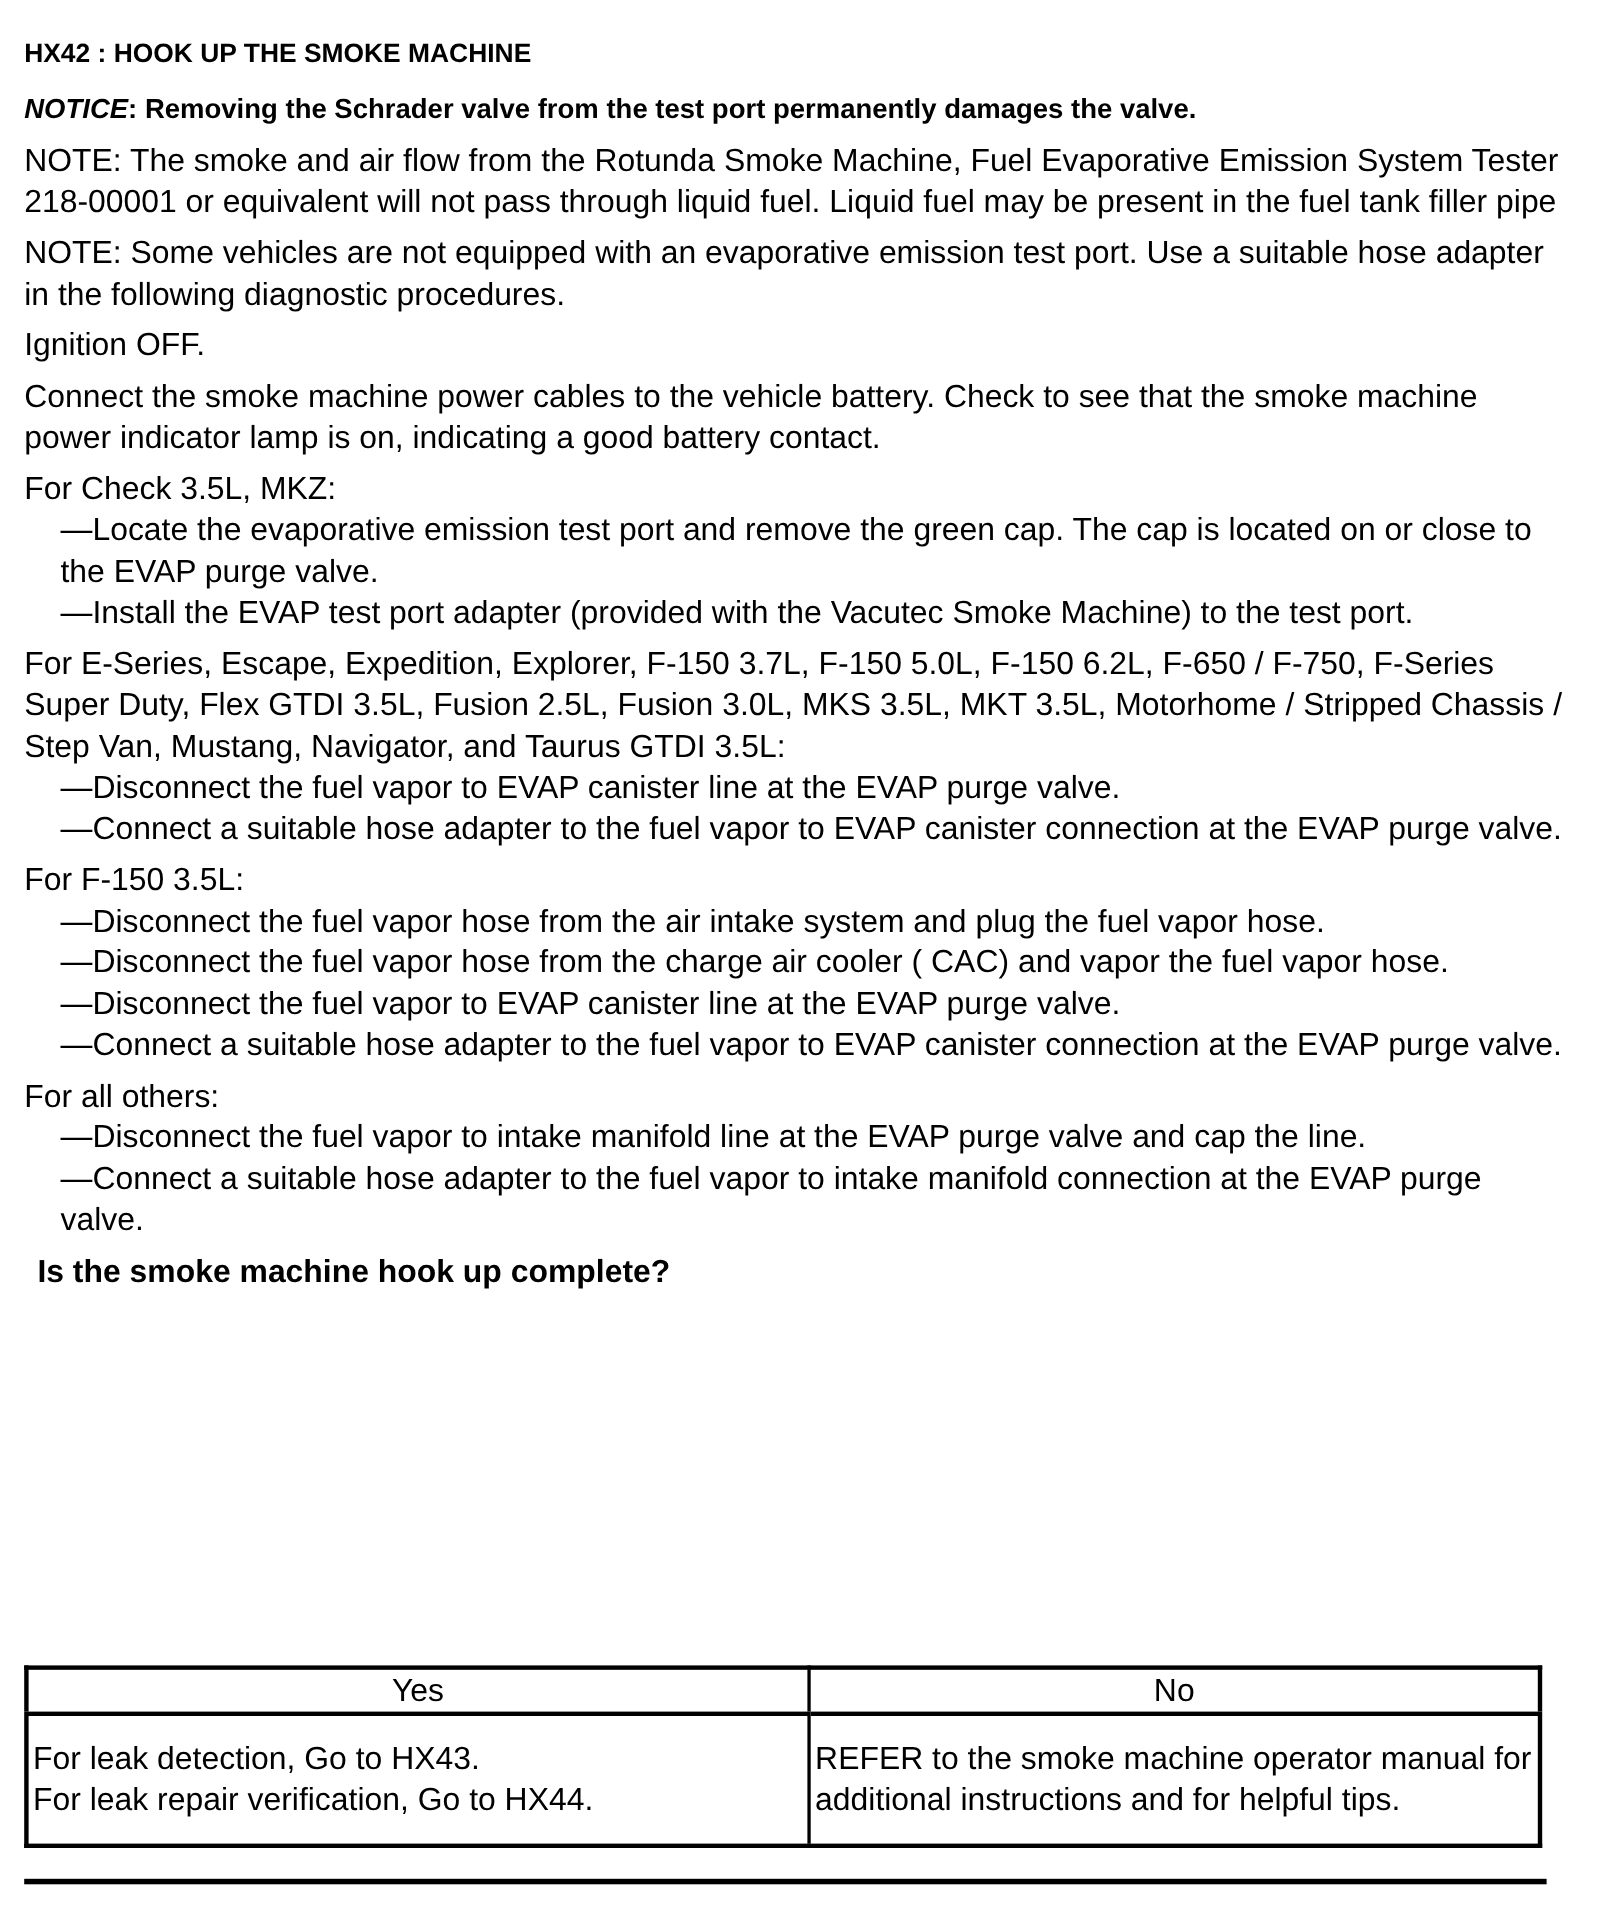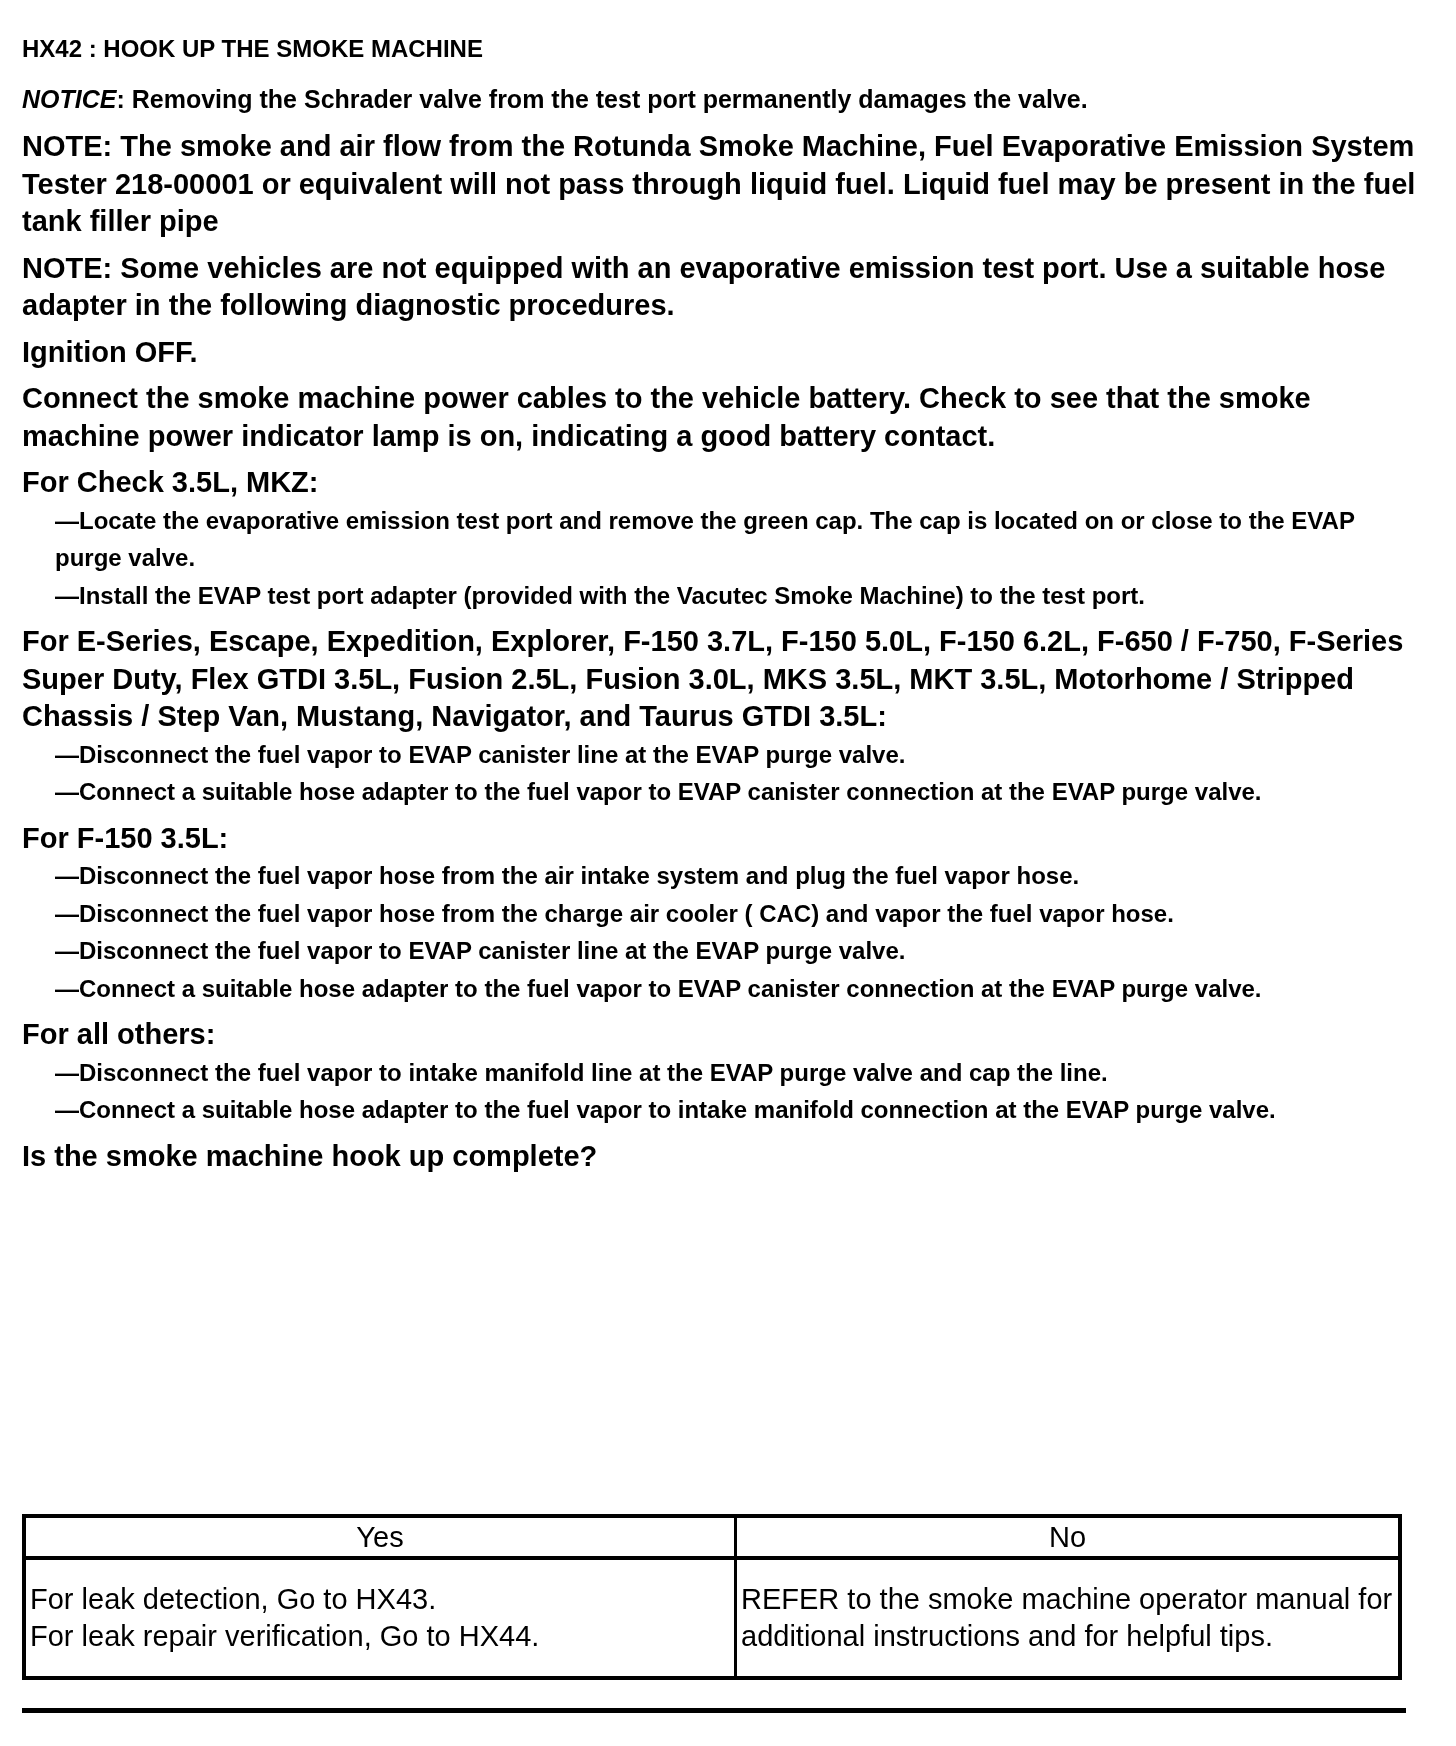--- a/index.html
+++ b/index.html
@@ -4,23 +4,23 @@
 <style>
   html, body { margin: 0; padding: 0; background: #ffffff; }
   body {
     width: 1456px; height: 1746px; position: relative; overflow: hidden;
     font-family: "Liberation Sans", sans-serif; color: #000;
   }
   .page { position: absolute; left: 22px; top: 30px; width: 1400px; }
   .title { font-weight: bold; font-size: 24px; line-height: 30px; margin: 4px 0 16px 0; }
   .notice { font-weight: bold; font-size: 25px; line-height: 38px; margin: 0 0 10px 0; }
   .notice .lbl { font-style: italic; }
-  .para { font-size: 29px; line-height: 37.5px; margin: 0 0 9px 0; font-weight: bold; }
-  .sub { font-size: 24px; line-height: 37.5px; padding-left: 33px; }
-  .question { font-weight: bold; font-size: 29px; line-height: 37.5px; margin: 6px 0 0 0; }
+  .para { font-size: 29px; line-height: 37.5px; margin: 0 0 9px 0; }
+  .sub { font-size: 29px; line-height: 37.5px; padding-left: 33px; }
+  .question { font-weight: bold; font-size: 29px; line-height: 37.5px; margin: 6px 0 0 12px; }
   table.yn {
     position: absolute; left: 22px; top: 1514px; width: 1380px;
     border-collapse: collapse; border: 4px solid #000; font-size: 29px;
   }
   table.yn th { font-weight: normal; text-align: center; height: 38px; border: 3px solid #000; border-bottom: 4px solid #000; padding: 0; }
   table.yn td { border: 3px solid #000; vertical-align: middle; padding: 2px 4px; line-height: 37px; height: 112px; }
   table.yn .c1 { width: 700px; }
   .rule { position: absolute; left: 22px; top: 1708px; width: 1384px; height: 5px; background: #000; }
 </style>
 </head>

